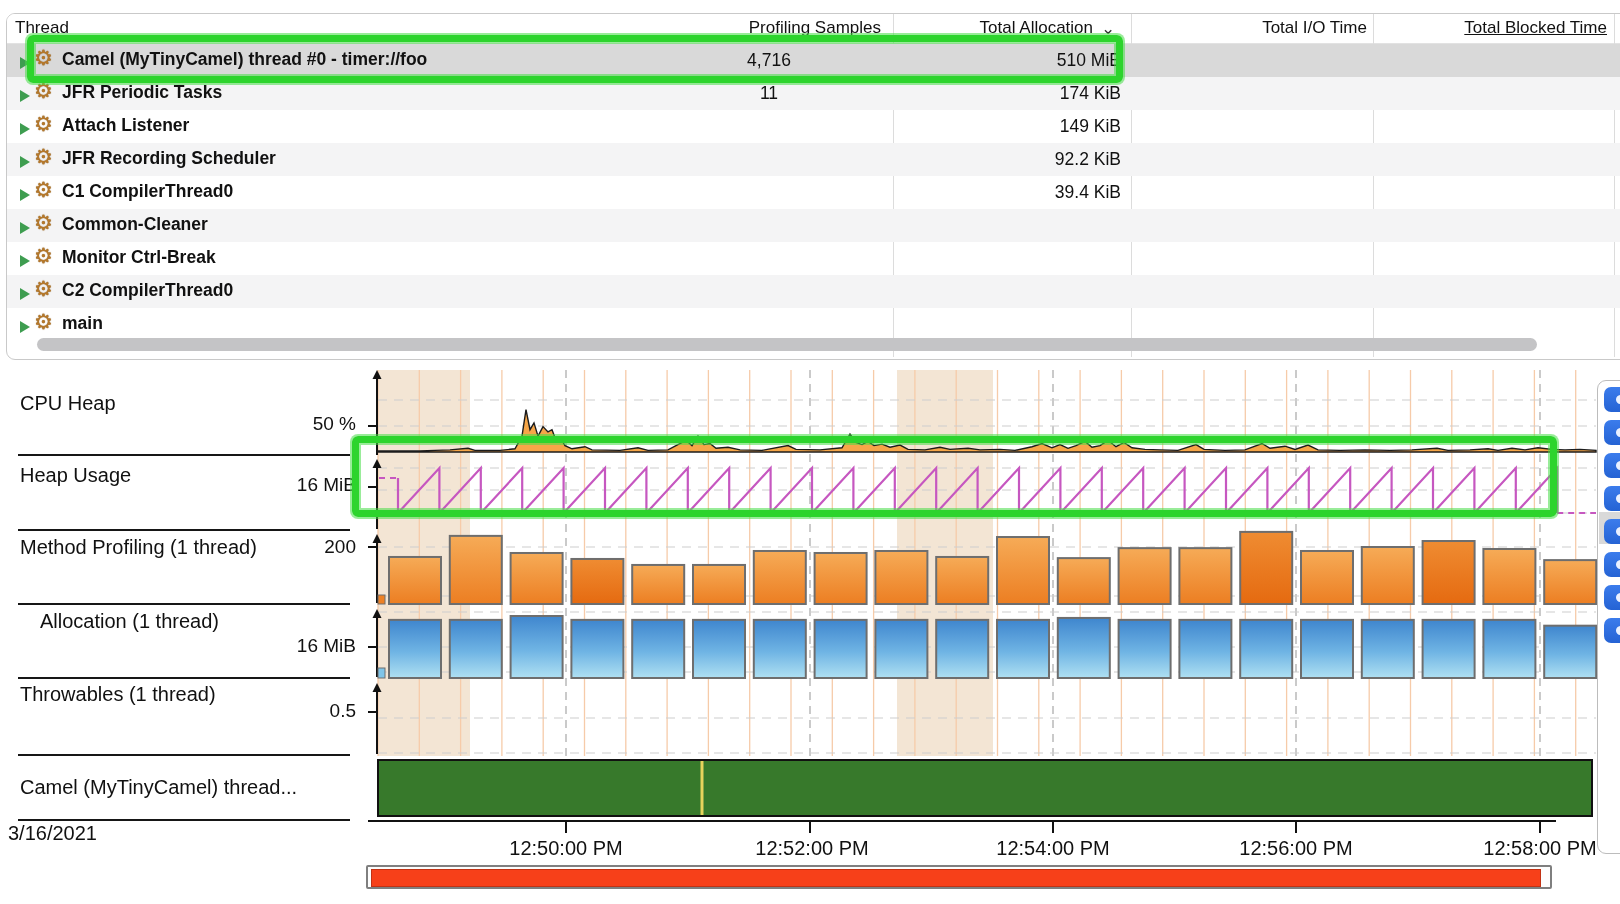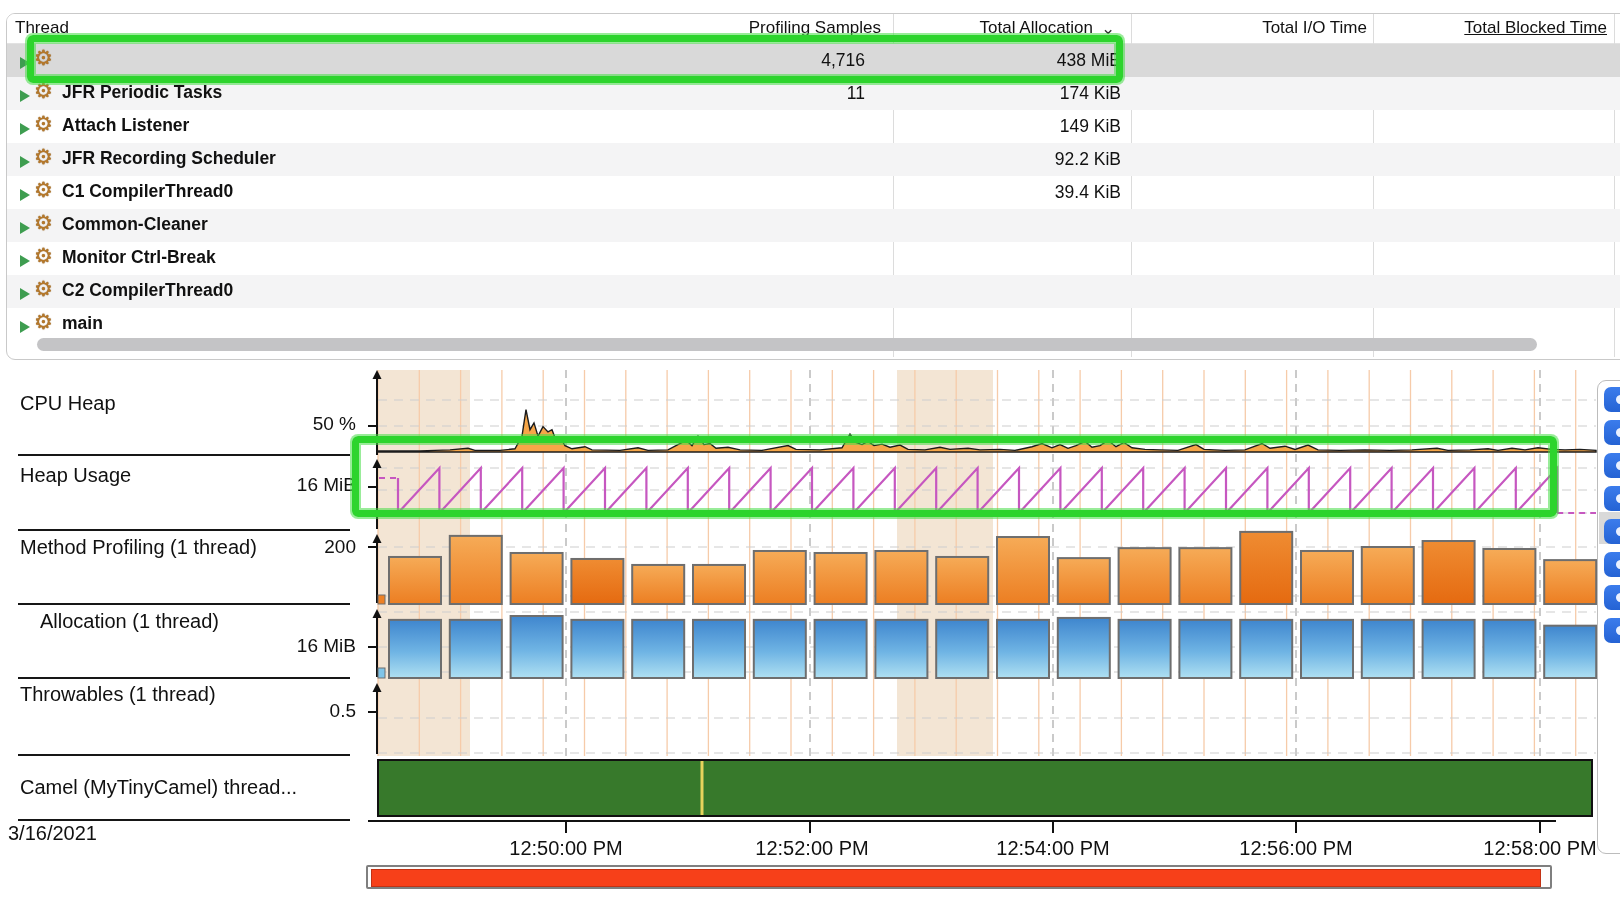--- a/index.html
+++ b/index.html
@@ -22,21 +22,21 @@
   .tbody{position:absolute;left:0;top:30px;width:100%;}
   .trow{position:absolute;left:0;width:100%;height:33px;}
   .trow.stripe{background:#f4f4f5;}
   .trow.selected{background:#d9d9d9;}
   .expander{position:absolute;left:13px;top:13px;width:0;height:0;
     border-left:10px solid #3e9d50;border-top:6px solid transparent;border-bottom:6px solid transparent;}
   .gear{position:absolute;left:27px;top:2px;font-size:21px;color:#b5782b;
     text-shadow:0 0 1px #7a4e14;font-family:"DejaVu Sans",sans-serif;}
   .tname{position:absolute;left:55px;top:5px;font-size:17.5px;font-weight:bold;white-space:nowrap;}
   .tnum{position:absolute;top:6px;font-size:17.5px;text-align:right;white-space:nowrap;}
-  .num-samples{left:614px;width:244px;}
+  .num-samples{left:640px;width:244px;text-align:center;}
   .num-alloc{left:890px;width:224px;}
   .hscroll-thumb{position:absolute;left:30px;top:324px;width:1500px;height:13px;
     border-radius:7px;background:#c4c4c6;}
   
   .tl-label{position:absolute;left:20px;width:310px;font-size:20px;white-space:nowrap;z-index:3;}
   .tl-tick{position:absolute;width:200px;text-align:right;font-size:19px;white-space:nowrap;z-index:3;}
   .tl-sep{position:absolute;left:18px;width:332px;height:2px;background:#161616;z-index:3;}
   .tl-date{position:absolute;left:8px;top:822px;font-size:20px;z-index:3;}
   .time-label{position:absolute;top:837px;transform:translateX(-50%);font-size:20px;white-space:nowrap;z-index:3;}
   
@@ -210,22 +210,23 @@
     <div class="th" style="left:1376px;width:224px;text-align:right;text-decoration:underline;">Total Blocked Time</div>
   </div>
   <div class="col-line" style="left:886px;"></div>
   <div class="col-line" style="left:1124px;"></div>
   <div class="col-line" style="left:1366px;"></div>
   <div class="col-line" style="left:1607px;"></div>
   <div class="tbody" id="tbody">
       <div class="trow selected" style="top: 0px;">
         <span class="expander"></span>
         <span class="gear">⚙</span>
+        <span class="tname">Camel (MyTinyCamel) thread #0 - timer://foo</span>
         <span class="tnum num-samples">4,716</span>
-        <span class="tnum num-alloc">438 MiB</span>
+        <span class="tnum num-alloc">510 MiB</span>
       </div>
       <div class="trow stripe" style="top: 33px;">
         <span class="expander"></span>
         <span class="gear">⚙</span>
         <span class="tname">JFR Periodic Tasks</span>
         <span class="tnum num-samples">11</span>
         <span class="tnum num-alloc">174 KiB</span>
       </div>
       <div class="trow" style="top: 66px;">
         <span class="expander"></span>

